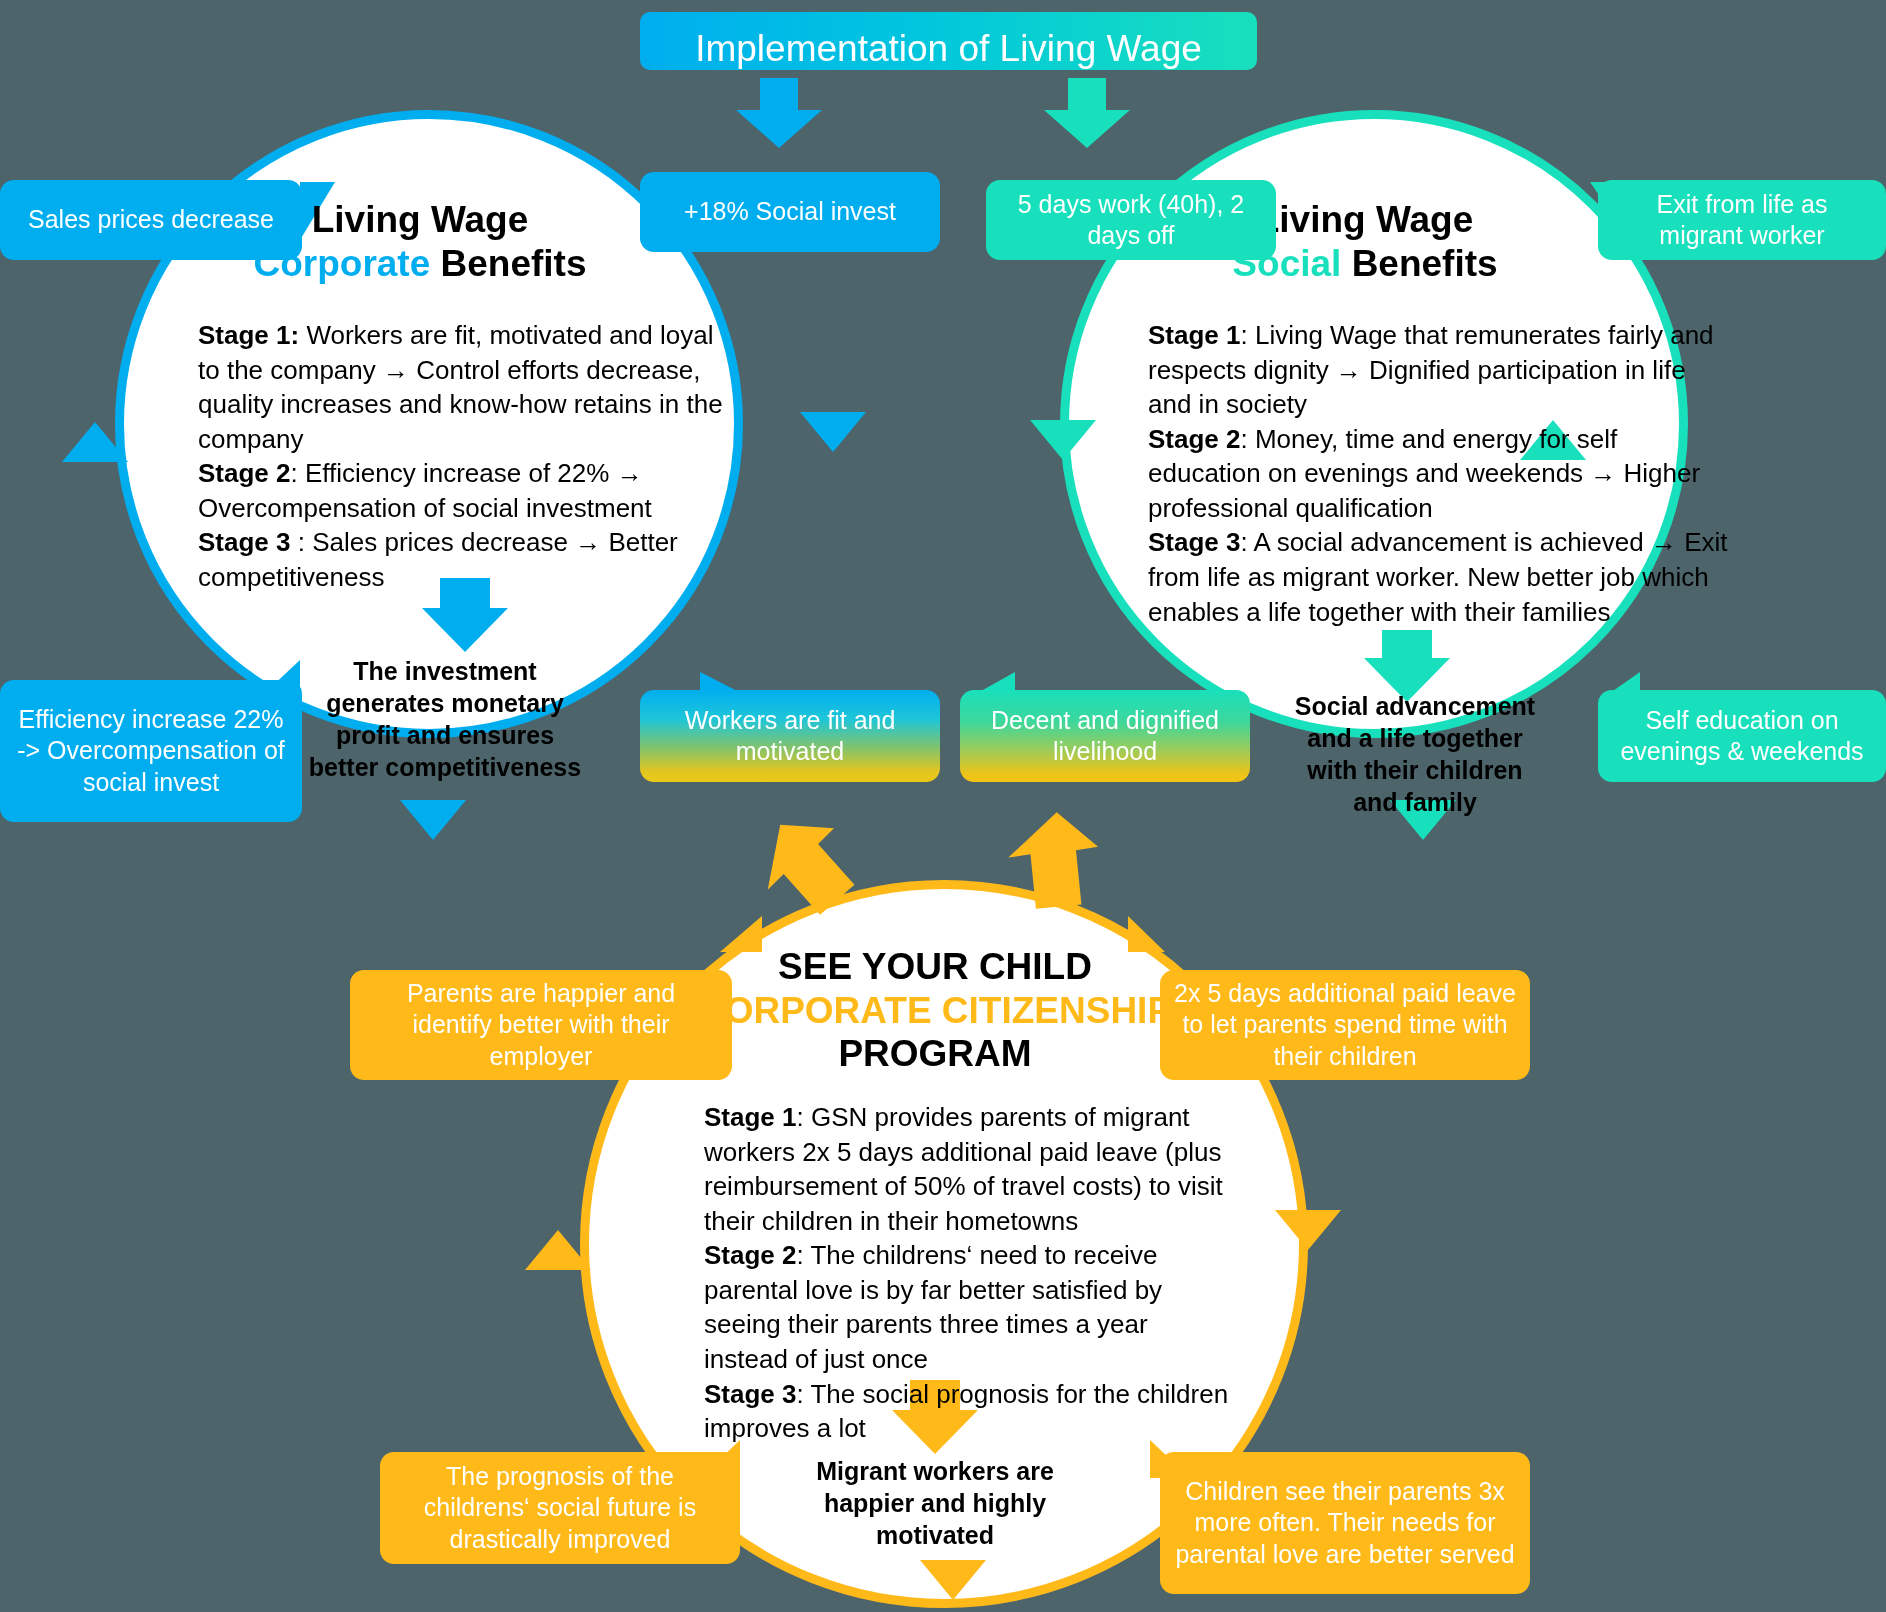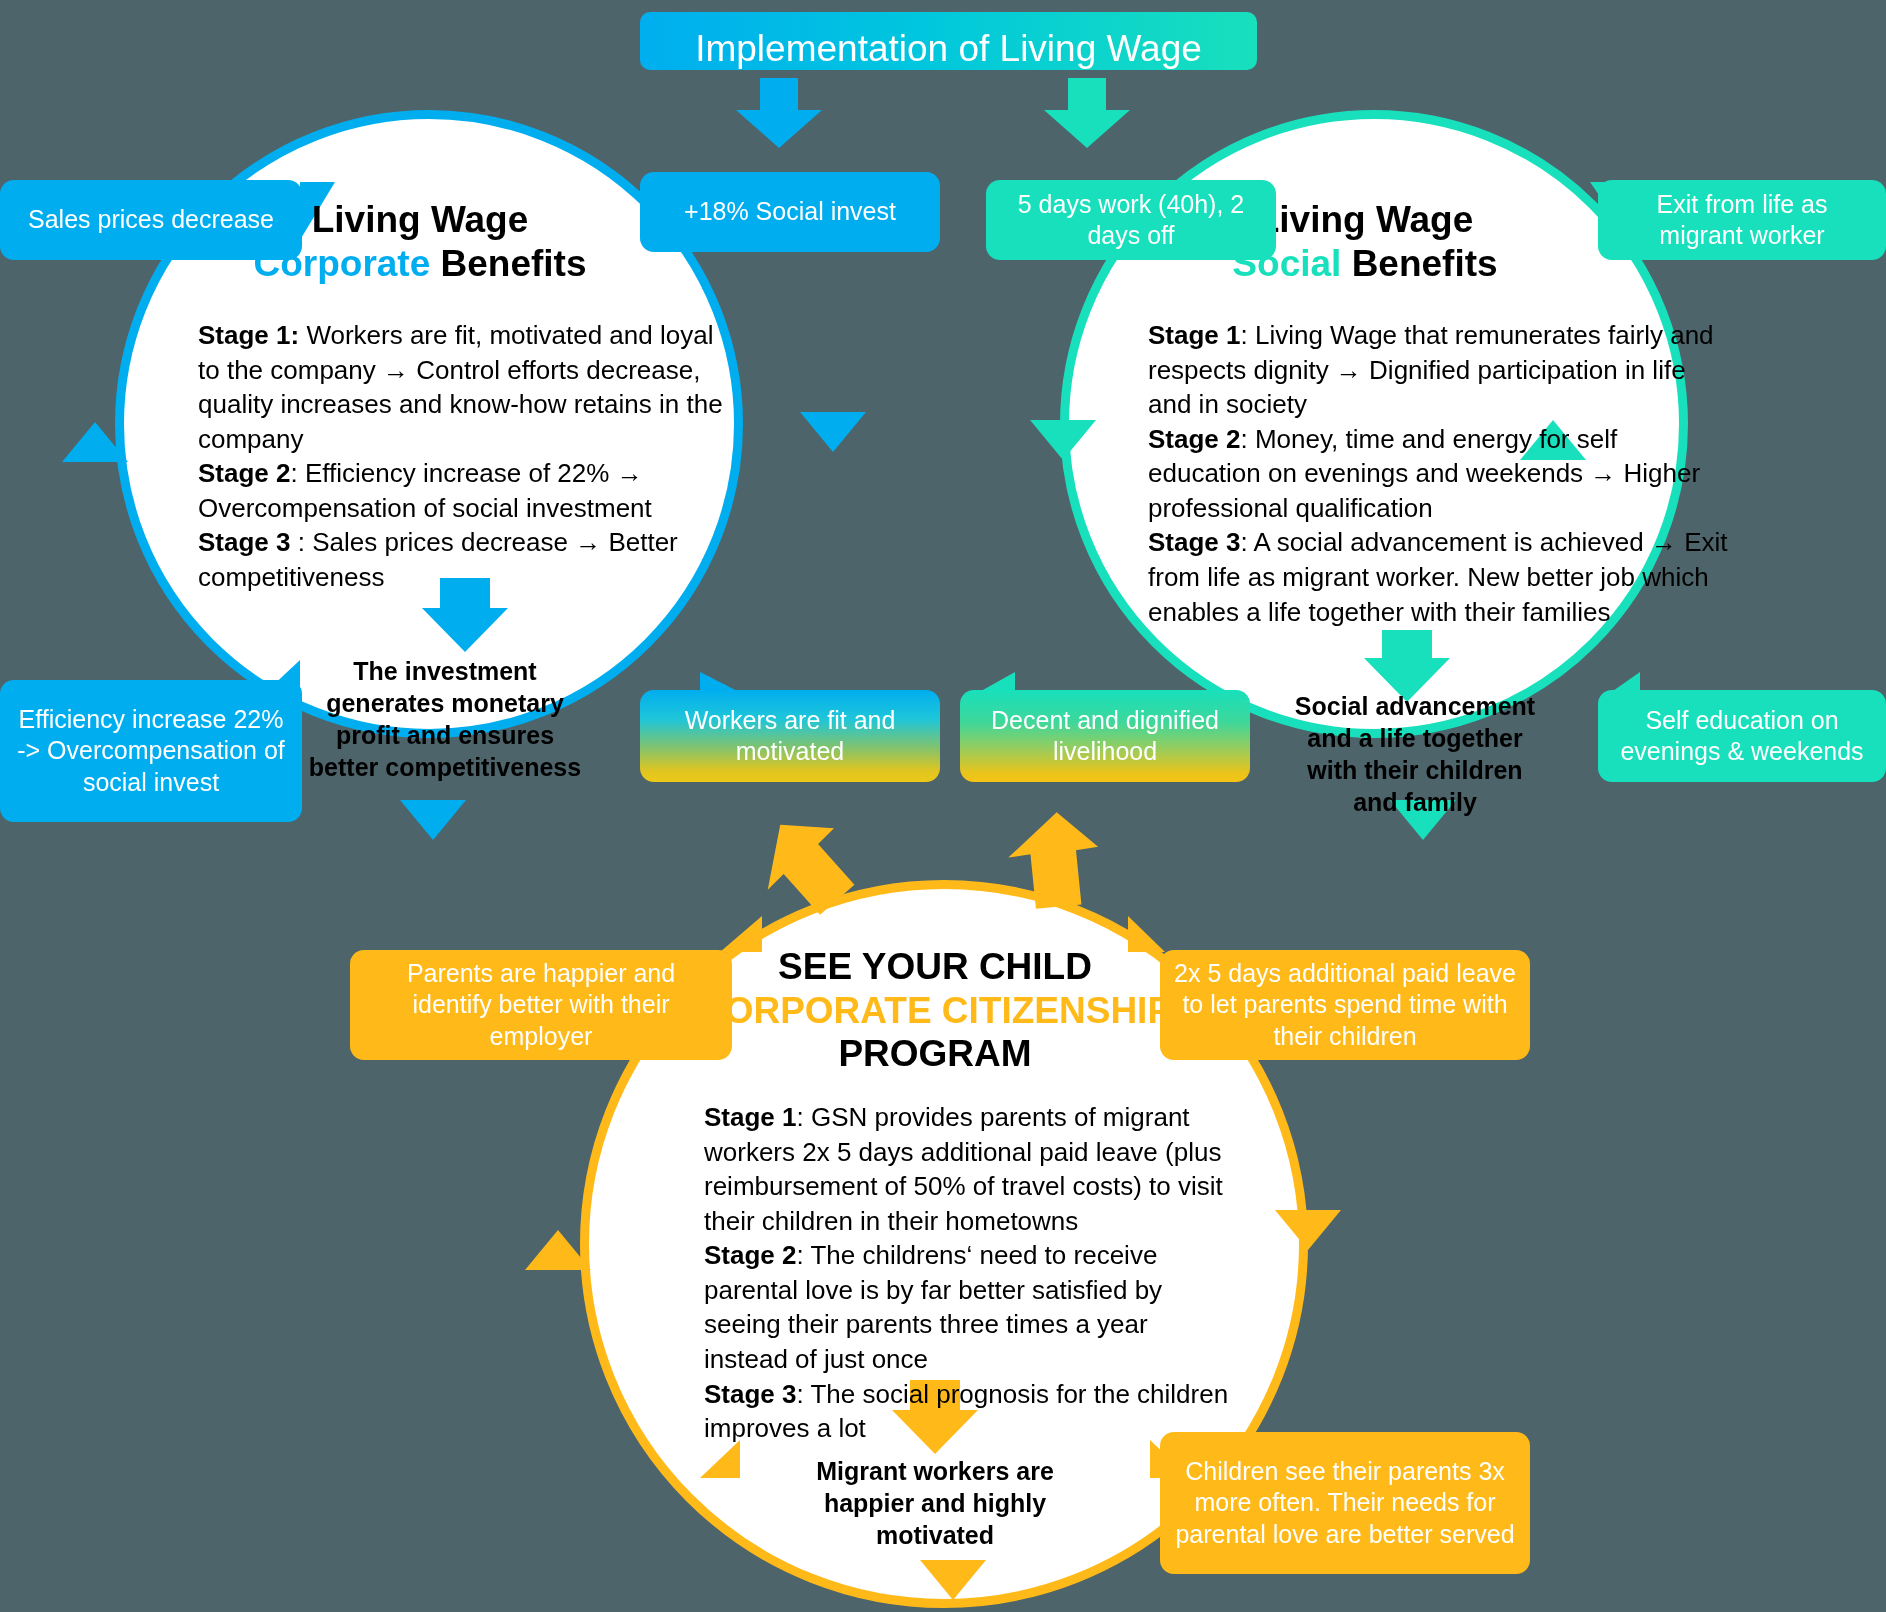--- a/index.html
+++ b/index.html
@@ -20,21 +20,21 @@
     text-align:center;
     color:#fff;
     font-size:25px;
     line-height:1.25;
     border-radius:14px;
     padding:8px 14px;
     z-index:6;
   }
   .pill.blue{background:#00AEEF;}
   .pill.teal{background:#18E0BC;}
-  .pill.gold{background:#FFBA1A;}
+  .pill.gold{background:#FFBA1A;margin-top:20px;}
   .pill.grad-bt{background:linear-gradient(180deg,#00AEEF 0%,#1FC6D8 32%,#7FC36F 62%,#E0C520 88%,#EDC918 100%);}
   .pill.grad-tt{background:linear-gradient(180deg,#18E0BC 0%,#3ED79A 35%,#9CCC5A 65%,#E9C41C 90%,#F5C413 100%);}
 
   
   .ring{
     position:absolute;
     border-radius:50%;
     background:#fff;
     z-index:2;
   }
@@ -243,18 +243,21 @@
   <div class="note" style="left:770px;top:1455px;width:330px;">Migrant workers are happier and highly motivated</div>
 
   <div class="pill gold" style="left:350px;top:950px;width:382px;height:110px;">
     <span>Parents are happier and identify better with their employer</span>
   </div>
 
   <div class="pill gold" style="left:1160px;top:950px;width:370px;height:110px;">
     <span>2x 5 days additional paid leave to let parents spend time with their children</span>
   </div>
 
+  <div class="pill gold" style="left:380px;top:1432px;width:360px;height:112px;">
+    <span>The prognosis of the childrens‘ social future is drastically improved</span>
+  </div>
 
   <div class="pill gold" style="left:1160px;top:1432px;width:370px;height:142px;">
     <span>Children see their parents 3x more often. Their needs for parental love are better served</span>
   </div>
 
 </div>
 
 </body></html>

